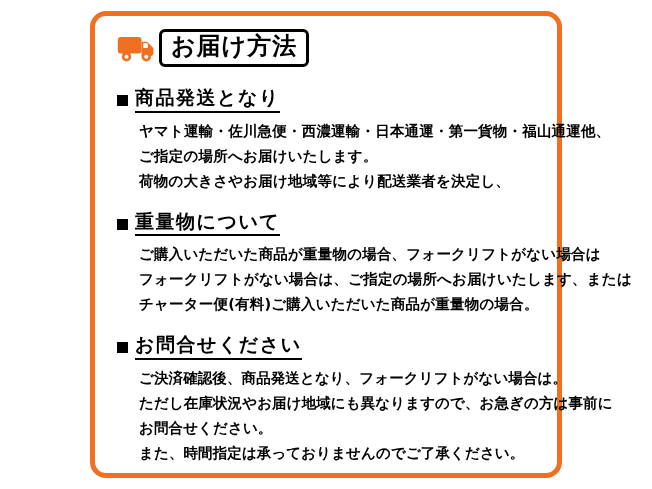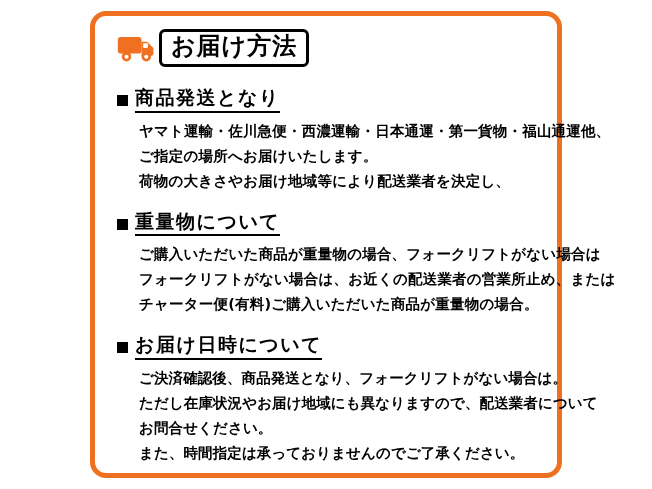--- a/index.html
+++ b/index.html
@@ -144,33 +144,33 @@
         </div>
       </div>
 
       <div class="section sec-heavy">
         <div class="section-head">
           <span class="bullet-square"></span>
           <span class="section-title">重量物について</span>
         </div>
         <div class="body-lines">
           <div class="body-line">ご購入いただいた商品が重量物の場合、フォークリフトがない場合は</div>
-          <div class="body-line">フォークリフトがない場合は、お近くの配送業者の営業所止め、または</div>
+          <div class="body-line">フォークリフトがない場合は、ご指定の場所へお届けいたします、または</div>
           <div class="body-line">チャーター便(有料)ご購入いただいた商品が重量物の場合。</div>
         </div>
       </div>
 
       <div class="section sec-delivery">
         <div class="section-head">
           <span class="bullet-square"></span>
-          <span class="section-title">お届け日時について</span>
+          <span class="section-title">お問合せください</span>
         </div>
         <div class="body-lines">
           <div class="body-line">ご決済確認後、商品発送となり、フォークリフトがない場合は。</div>
-          <div class="body-line">ただし在庫状況やお届け地域にも異なりますので、配送業者について</div>
+          <div class="body-line">ただし在庫状況やお届け地域にも異なりますので、お急ぎの方は事前に</div>
           <div class="body-line">お問合せください。</div>
           <div class="body-line">また、時間指定は承っておりませんのでご了承ください。</div>
         </div>
       </div>
 
     </div>
   </div>
 </div>
 
 </body></html>

